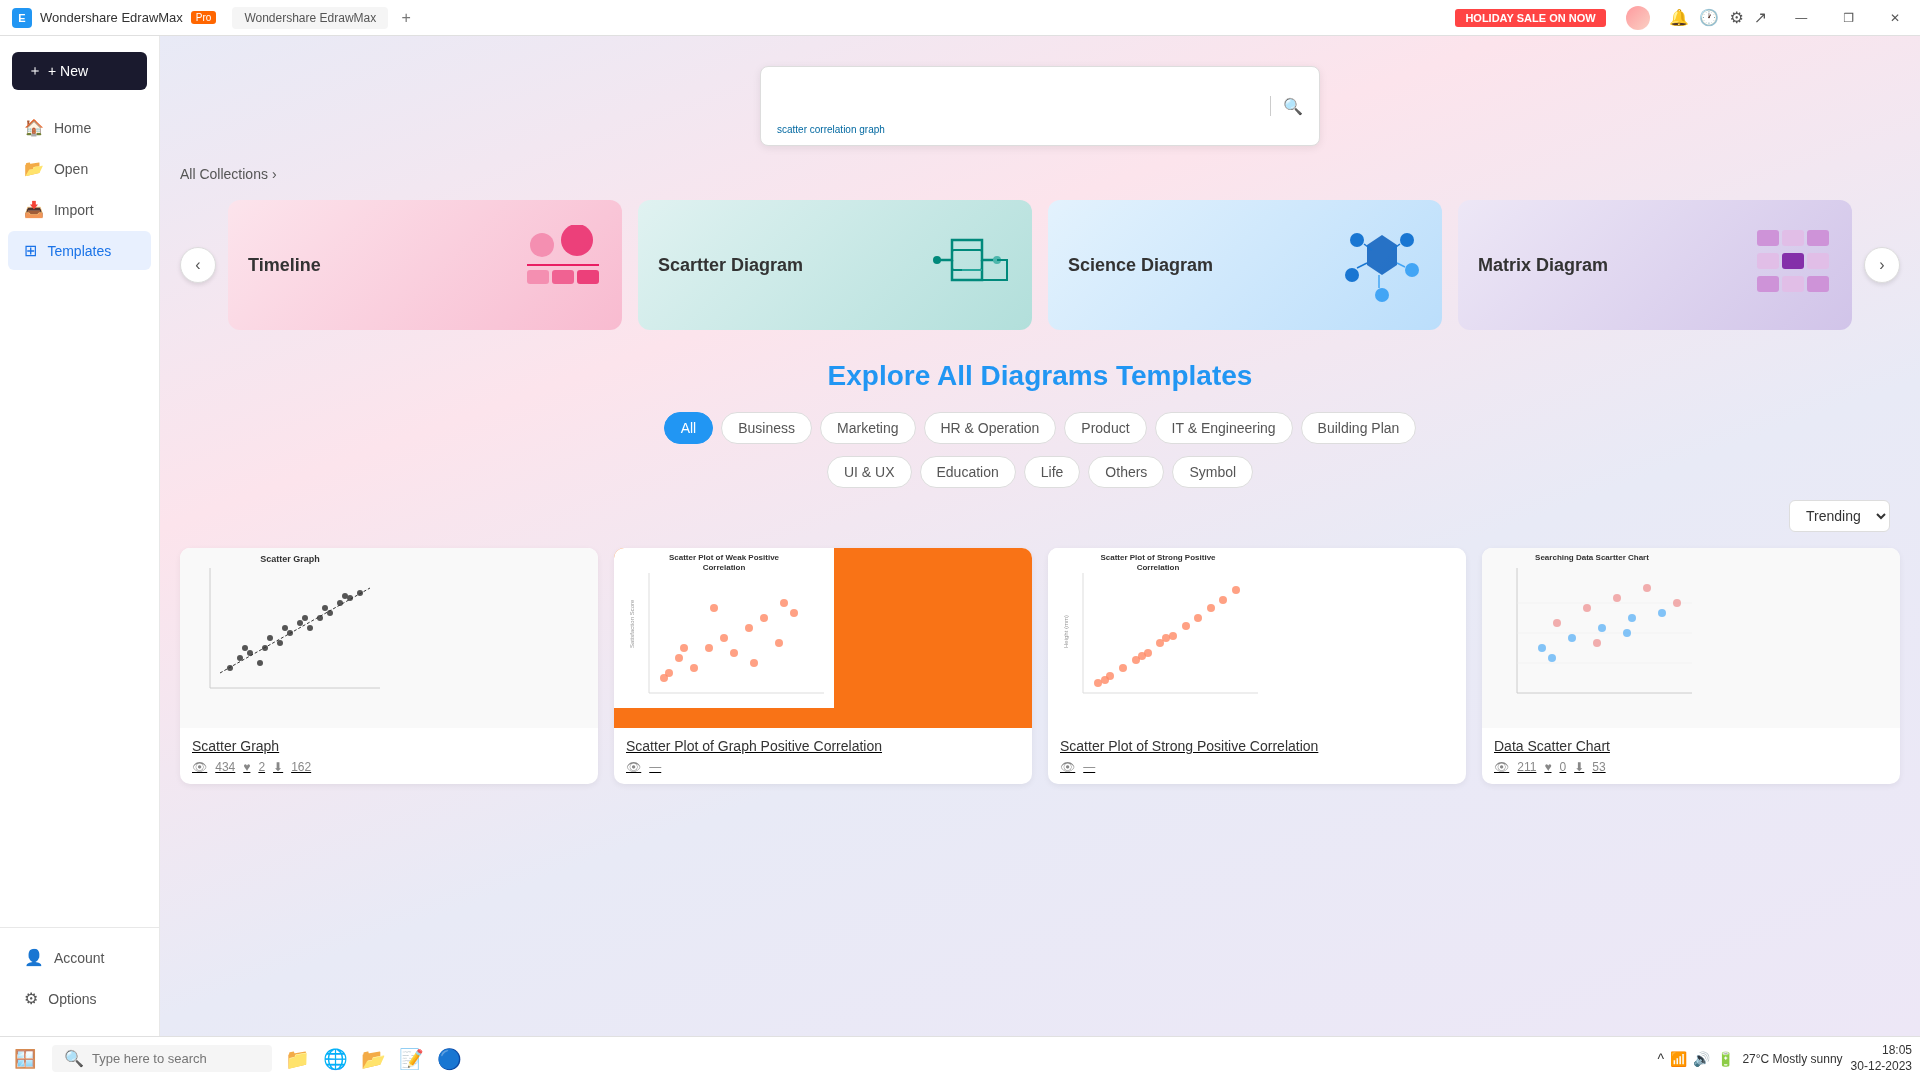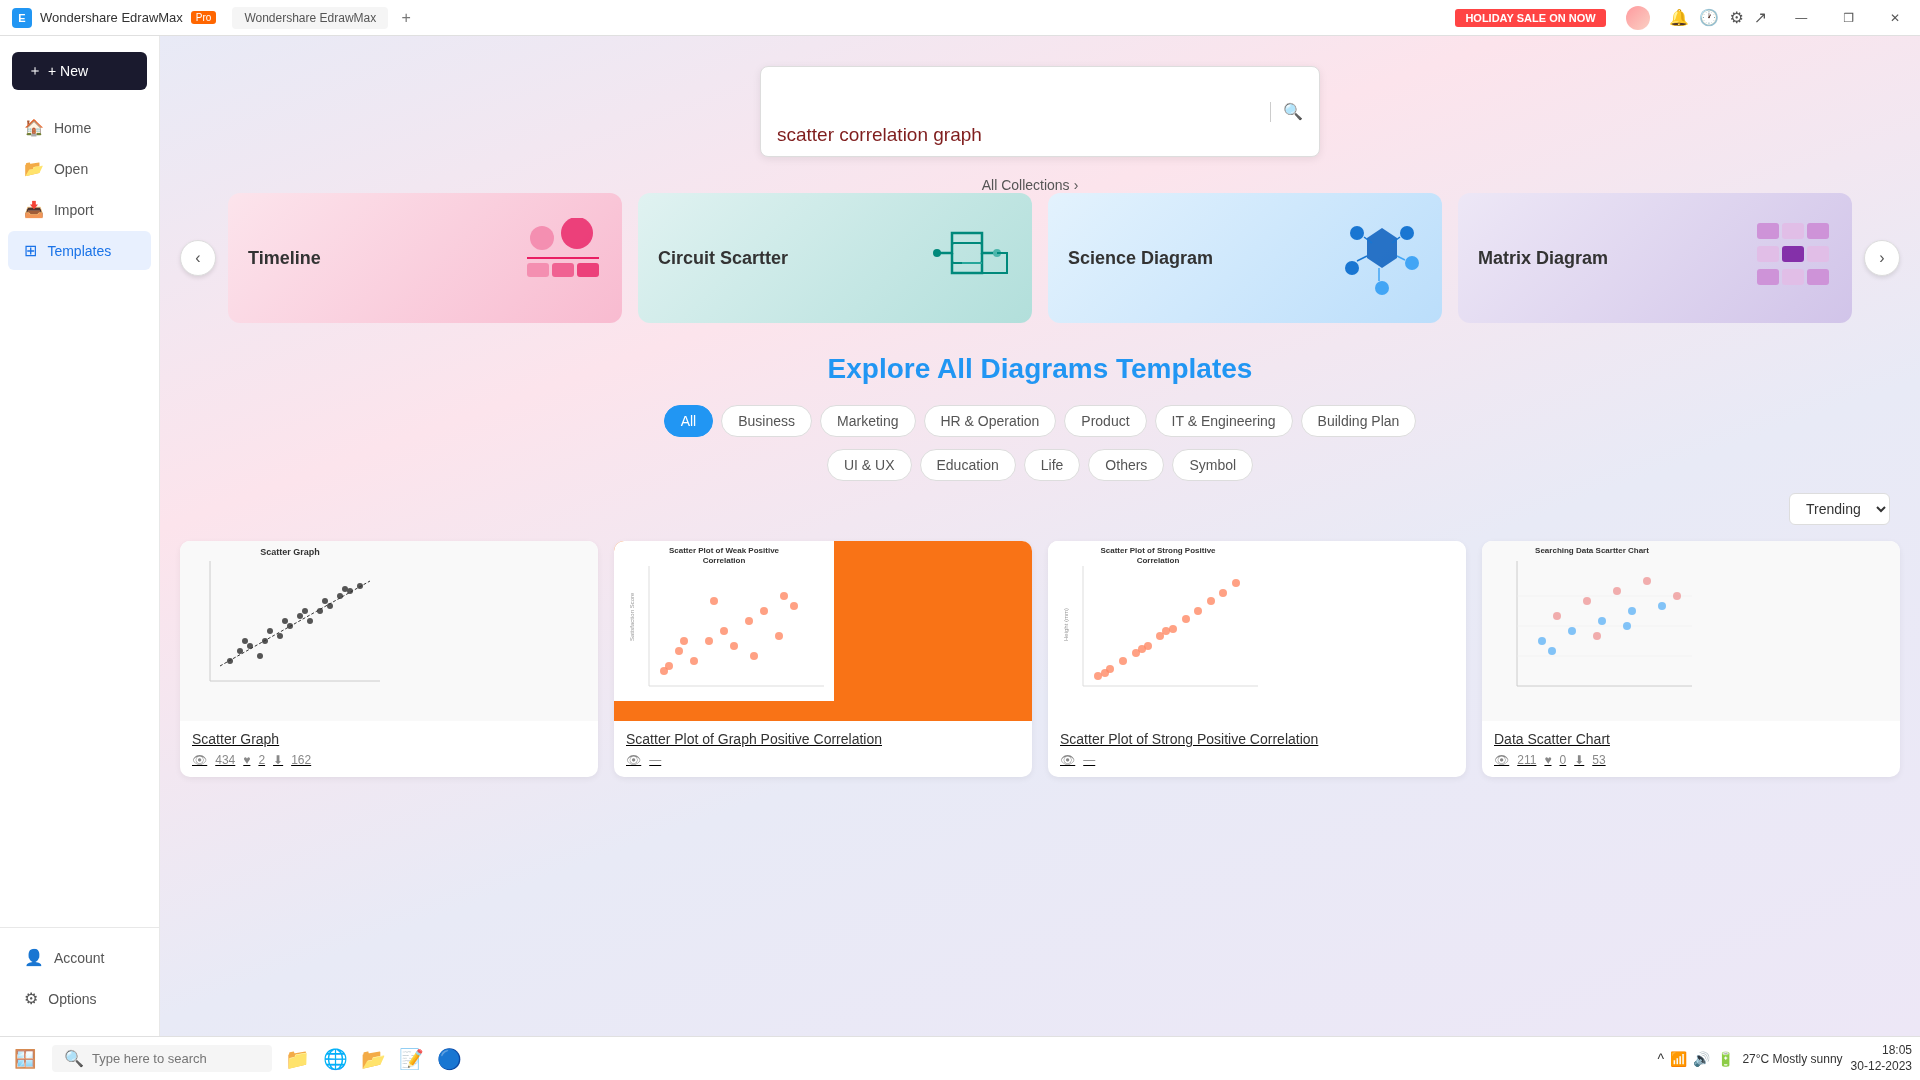--- a/index.html
+++ b/index.html
@@ -88,33 +88,33 @@
       background: white;
       border-radius: 8px;
       border: 1px solid #ddd;
       padding: 10px 16px;
       box-shadow: 0 2px 8px rgba(0,0,0,0.08);
     }
     .search-input {
       flex: 1;
       border: none;
       outline: none;
-      font-size: 19px;
-      color: #7f1d1d;
+      font-size: 10px;
+      color: #0369a1;
       background: transparent;
       margin-top: 47px;
     }
     .search-divider { width: 1px; height: 20px; background: #ccc; margin: 0 12px; }
     .search-icon-btn { color: #555; font-size: 16px; cursor: pointer; }
 
     
     .collections-header {
       display: flex;
-      justify-content: center;
-      margin-bottom: 0;
+      justify-content: flex-start;
+      margin-bottom: 18px;
       padding-right: 20px;
     }
     .all-collections { color: #555; font-size: 14px; cursor: pointer; display: flex; align-items: center; gap: 4px; }
 
     
     .carousel-container {
       display: flex;
       align-items: center;
       gap: 12px;
       margin-bottom: 30px;
@@ -362,21 +362,21 @@
               <circle cx="55" cy="15" r="16" fill="#e91e63" opacity="0.8"></circle>
               <rect x="5" y="45" width="22" height="14" rx="3" fill="#f48fb1"></rect>
               <rect x="30" y="45" width="22" height="14" rx="3" fill="#f06292"></rect>
               <rect x="55" y="45" width="22" height="14" rx="3" fill="#ec407a"></rect>
               <line x1="5" y1="40" x2="77" y2="40" stroke="#e91e63" stroke-width="2"></line>
             </svg>
           </div>
         </div>
 
         <div class="carousel-card circuit">
-          <span class="carousel-label">Circuit Scartter</span>
+          <span class="carousel-label">Scartter Diagram</span>
           <div class="carousel-visual">
             <svg width="80" height="70" viewBox="0 0 80 70">
               <polyline points="5,35 20,35 20,15 50,15 50,35 65,35" fill="none" stroke="#00897b" stroke-width="2.5"></polyline>
               <polyline points="50,35 50,55 20,55 20,35" fill="none" stroke="#00897b" stroke-width="2.5"></polyline>
               <rect x="20" y="25" width="30" height="20" rx="2" fill="none" stroke="#00897b" stroke-width="2"></rect>
               <circle cx="5" cy="35" r="4" fill="#00897b"></circle>
               <circle cx="65" cy="35" r="4" fill="#4db6ac"></circle>
               <line x1="30" y1="45" x2="50" y2="45" stroke="#26a69a" stroke-width="2"></line>
               <polyline points="65,35 75,35 75,55 65,55" fill="none" stroke="#00897b" stroke-width="2"></polyline>
               <line x1="65" y1="55" x2="50" y2="55" stroke="#00897b" stroke-width="2"></line>

